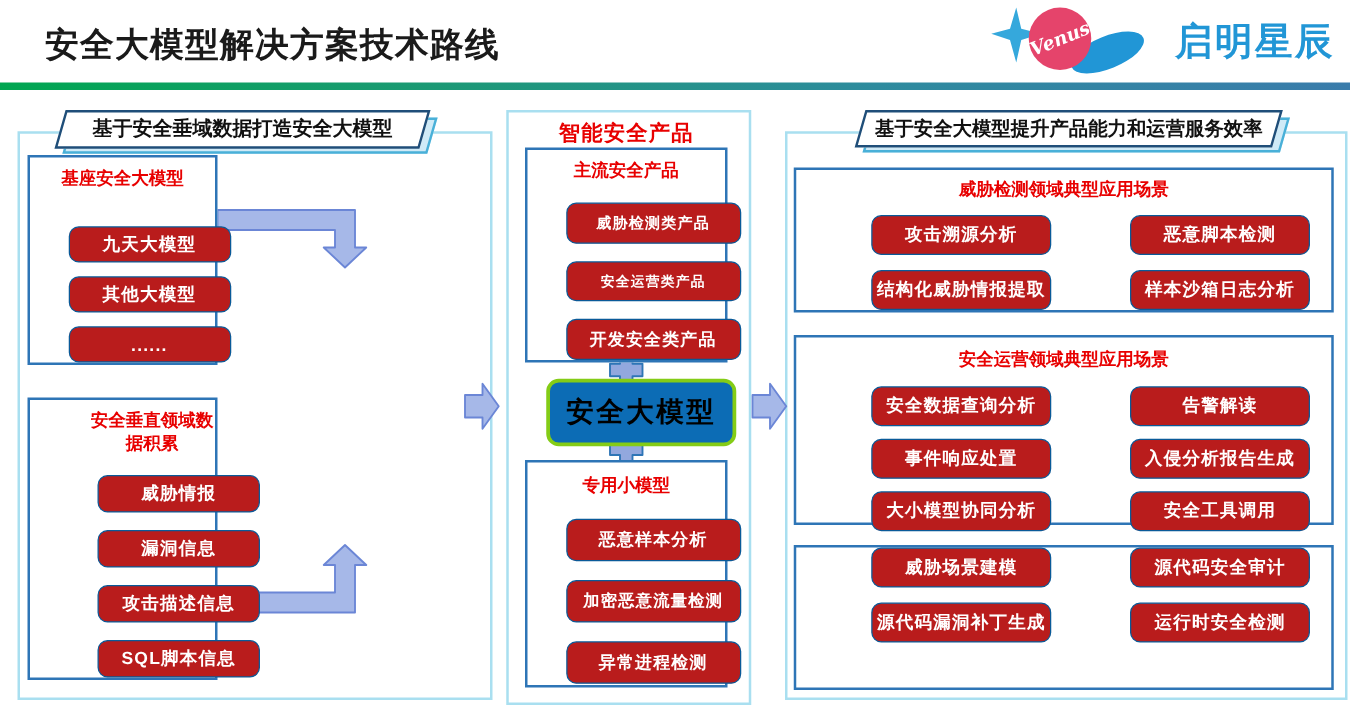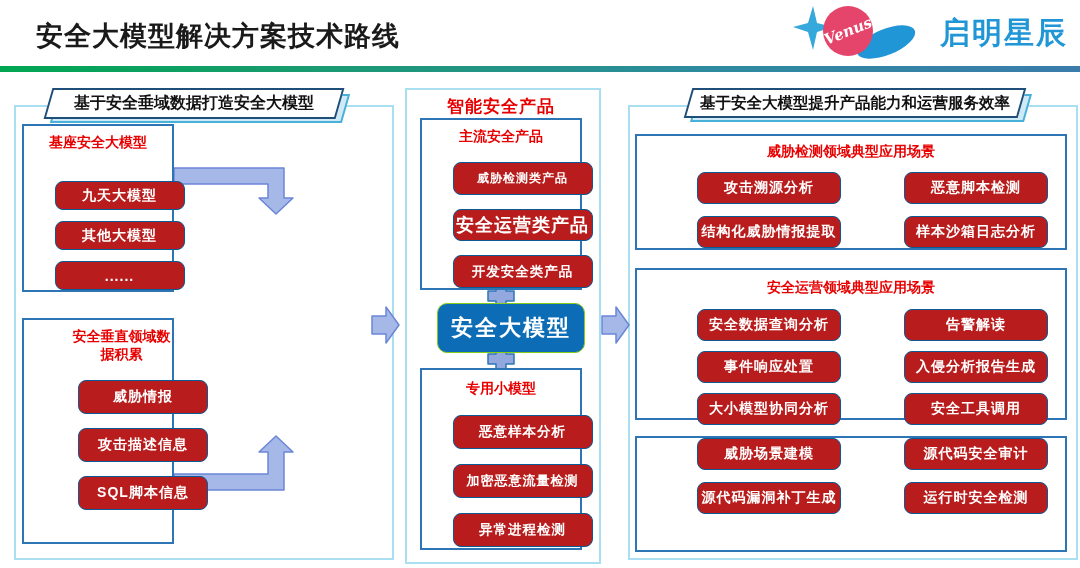--- a/index.html
+++ b/index.html
@@ -25,22 +25,22 @@
   .wbox{position:absolute;background:#ffffff;border:2px solid #2e75b6;z-index:2;box-sizing:border-box;}
   .wbox .btitle{text-align:center;font-weight:700;color:#e80000;font-size:14px;}
   .btn{display:flex;align-items:center;justify-content:center;background:#b91c1c;border:1px solid #0a5a98;
        color:#ffffff;font-weight:700;border-radius:8px;font-size:14px;letter-spacing:1px;margin-left:43px;}
   .vstack{display:flex;flex-direction:column;align-items:center;}
   .vstack .btn{width:128px;height:32px;}
   
   .mid-title{position:absolute;left:405px;top:95px;width:192px;text-align:center;z-index:2;
              font-size:17px;font-weight:700;color:#e80000;letter-spacing:1px;}
   .core-btn{position:absolute;left:437px;top:303px;width:146px;height:48px;z-index:2;
-            background:#0c6cb5;border:1px solid #84cc16;border-radius:10px;display:flex;align-items:center;
-            justify-content:center;color:#ffffff;font-size:22px;font-weight:700;letter-spacing:2px;}
+            background:#0c6cb5;border:3px solid #84cc16;border-radius:10px;display:flex;align-items:center;
+            justify-content:center;color:#000000;font-size:22px;font-weight:700;letter-spacing:2px;}
   
   .grid2{display:grid;grid-template-columns:1fr 1fr;column-gap:20px;padding:0 17px;text-align:center;}
   .grid2 .btn{height:30px;}
   svg.overlay{position:absolute;left:0;top:0;z-index:1;pointer-events:none;}
 </style>
 </head>
 <body>
 
 <div id="stage">
 
@@ -78,31 +78,32 @@
   <div class="wbox vstack" style="left:22px;top:124px;width:152px;height:168px;padding-top:8px;gap:11px;">
     <div class="btitle" style="margin-bottom:18px;">基座安全大模型</div>
     <div class="btn">九天大模型</div>
     <div class="btn">其他大模型</div>
     <div class="btn">......</div>
   </div>
 
   <div class="wbox vstack" style="left:22px;top:318px;width:152px;height:226px;padding-top:8px;gap:14px;padding-left:47px;">
     <div class="btitle" style="margin-bottom:2px;">安全垂直领域数据积累</div>
     <div class="btn">威胁情报</div>
+    <div class="btn">漏洞信息</div>
     <div class="btn">攻击描述信息</div>
     <div class="btn">SQL脚本信息</div>
   </div>
 
 
   <div class="mid-title">智能安全产品</div>
 
   <div class="wbox vstack" style="left:420px;top:118px;width:162px;height:172px;padding-top:8px;gap:14px;">
     <div class="btitle" style="margin-bottom:2px;">主流安全产品</div>
     <div class="btn" style="width:138px;font-size:12px;">威胁检测类产品</div>
-    <div class="btn" style="width:138px;font-size:18px;">安全运营类产品</div>
+    <div class="btn" style="width:138px;font-size:11px;">安全运营类产品</div>
     <div class="btn" style="width:138px;font-size:13.5px;">开发安全类产品</div>
   </div>
 
   <div class="core-btn">安全大模型</div>
 
   <div class="wbox vstack" style="left:420px;top:368px;width:162px;height:182px;padding-top:10px;gap:15px;">
     <div class="btitle" style="margin-bottom:2px;">专用小模型</div>
     <div class="btn" style="width:138px;font-size:13.5px;">恶意样本分析</div>
     <div class="btn" style="width:138px;font-size:13px;">加密恶意流量检测</div>
     <div class="btn" style="width:138px;font-size:13.5px;">异常进程检测</div>

